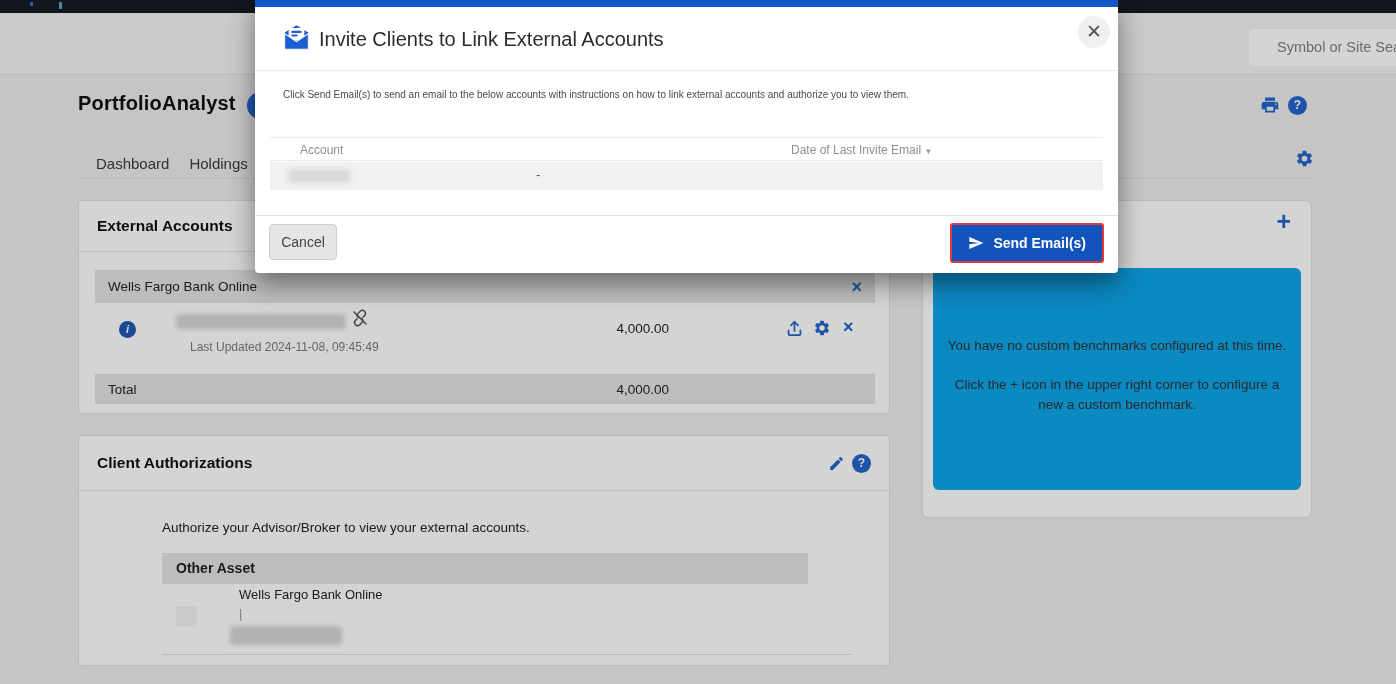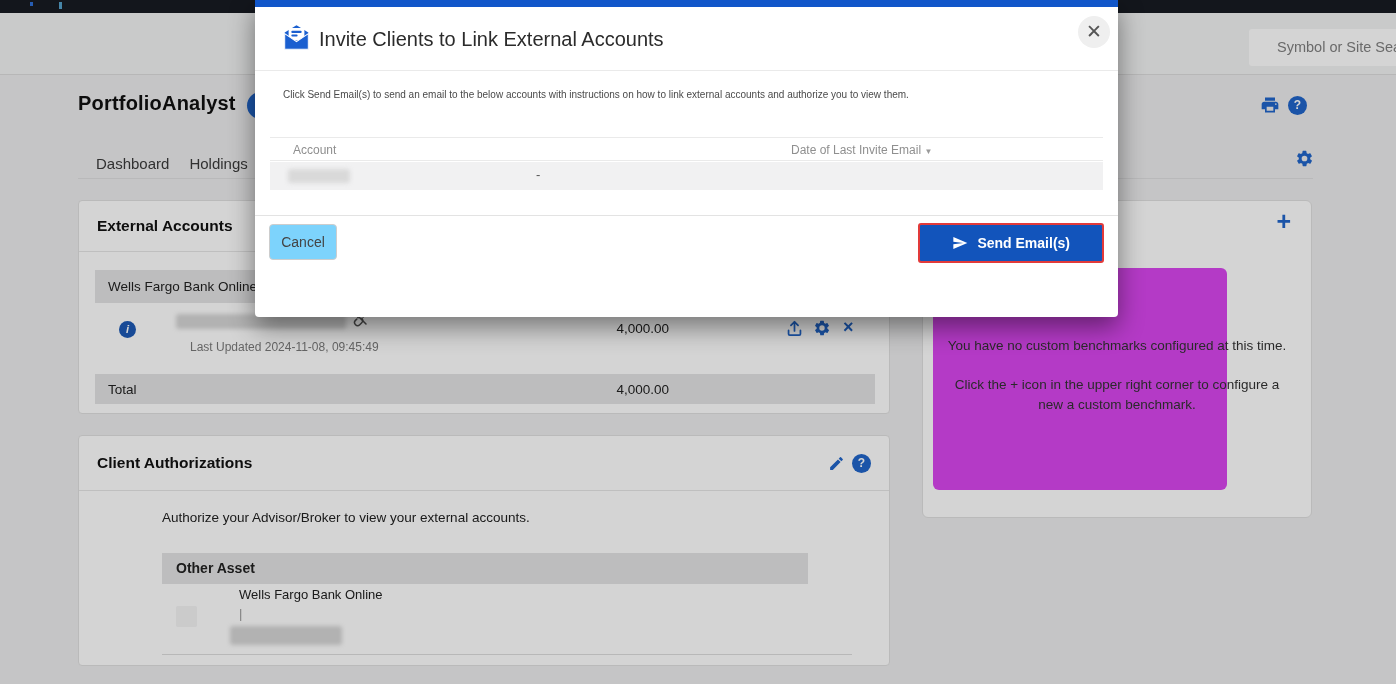--- a/index.html
+++ b/index.html
@@ -43,45 +43,45 @@
 
   .blur { background:#d6d6d6; border-radius:3px; filter:blur(2px); }
   .rowlabel { font-size:13.5px; color:#222; }
   .small-gray { font-size:12px; color:#7a7a7a; }
   .money { font-size:13.5px; color:#222; }
   .x-blue { color:#2166ca; font-size:18px; font-weight:bold; line-height:16px; cursor:default; }
 
   .info-badge { width:17px; height:17px; border-radius:50%; background:#1d5ab5; color:#fff;
                 font-size:11px; font-weight:bold; font-style:italic; text-align:center; line-height:17px; }
 
-  .bench-inner { left:10px; top:67px; width:294px; height:222px; background:#d946ef; border-radius:6px; }
+  .bench-inner { left:10px; top:67px; width:368px; height:222px; background:#0ea5e9; border-radius:6px; }
   .bench-text { font-size:13.5px; color:#333; line-height:19.5px; text-align:center; }
   .plus { color:#2166ca; font-size:25px; font-weight:bold; }
 
   .checkbox { width:21px; height:21px; background:#f4f4f5; border-radius:2px; }
 
   
   .dim { left:0; top:0; width:1396px; height:684px; background:rgba(0,0,0,0.17); z-index:10; }
 
   
-  .modal { left:255px; top:0; width:863px; height:317px; background:#fff; z-index:20;
+  .modal { left:255px; top:0; width:863px; height:273px; background:#fff; z-index:20;
            border-radius:0 0 4px 4px; box-shadow:0 10px 26px rgba(0,0,0,.45); }
   .modal-topbar { left:0; top:0; width:863px; height:7px; background:#1156c9; }
   .modal-title { left:64px; top:28px; font-size:20px; color:#2b2b2b; }
   .modal-close { left:823px; top:16px; width:32px; height:32px; border-radius:50%;
                  background:#efefef; color:#555; font-size:19px; text-align:center; line-height:31px; cursor:default; }
   .modal-desc { left:28px; top:84px; width:806px; font-size:10px; color:#4a4a4a; line-height:22px; }
   .m-line { position:absolute; height:1px; background:#eaeaea; }
   .th { font-size:12px; color:#8f8f8f; }
   .m-row { left:15px; top:162px; width:833px; height:28px; background:#f1f1f2; }
-  .btn-cancel { left:14px; top:224px; width:68px; height:36px; background:#7dd3fc;
+  .btn-cancel { left:14px; top:224px; width:68px; height:36px; background:#e5e5e5;
                 border:1px solid #cdcdcd; border-radius:4px; font-size:14px; color:#444;
                 font-family:"Liberation Sans", sans-serif; cursor:pointer; }
   .btn-send { right:14px; top:223px; height:40px; background:#1254bb; border:2px solid #e23a3a;
-              border-radius:3px; color:#fff; font-size:14px; font-weight:bold; padding:0 32px;
+              border-radius:3px; color:#fff; font-size:14px; font-weight:bold; padding:0 16px;
               display:flex; align-items:center; gap:9px; font-family:"Liberation Sans", sans-serif; cursor:pointer; }
   svg { display:block; }
 </style>
 </head>
 <body>
 
 <div class="stage">
 
   <div class="abs topbar">
     <div class="abs spec1"></div>
@@ -162,21 +162,21 @@
     <div class="abs card cli-card">
       <div class="abs card-title" style="left:18px; top:18px;">Client Authorizations</div>
       <span class="abs" style="left:749px; top:19px;">
         <svg width="17" height="17" viewBox="0 0 24 24" fill="#2166ca">
           <path d="M3 17.25V21h3.75L17.81 9.94l-3.75-3.75L3 17.25zM20.71 7.04a.996.996 0 0 0 0-1.41l-2.34-2.34a.996.996 0 0 0-1.41 0l-1.83 1.83 3.75 3.75 1.83-1.83z"></path>
         </svg>
       </span>
       <span class="abs circle-icon" style="left:773px; top:18px;">?</span>
       <div class="card-div" style="top:54px;"></div>
 
-      <div class="abs rowlabel" style="left:83px; top:74px;text-align:right;">Authorize your Advisor/Broker to view your external accounts.</div>
+      <div class="abs rowlabel" style="left:83px; top:84px;text-align:right;">Authorize your Advisor/Broker to view your external accounts.</div>
 
       <div class="abs grp-row" style="left:83px; top:117px; width:646px; height:31px;">
         <span class="abs" style="left:14px; top:7px; font-size:14px; font-weight:bold; color:#222;">Other Asset</span>
       </div>
 
       <span class="abs checkbox" style="left:97px; top:170px;"></span>
       <span class="abs" style="left:160px; top:151px; font-size:13px; color:#222;">Wells Fargo Bank Online</span>
       <span class="abs" style="left:160px; top:170px; font-size:13px; color:#999;">|</span>
       <span class="abs blur" style="left:151px; top:190px; width:112px; height:19px;"></span>
       <div class="abs" style="left:83px; top:218px; width:690px; height:1px; background:#dedede;"></div>
@@ -206,21 +206,21 @@
       </svg>
     </span>
     <span class="abs modal-title">Invite Clients to Link External Accounts</span>
     <span class="abs modal-close">✕</span>
 
     <div class="m-line" style="left:0; top:70px; width:863px;"></div>
 
     <div class="abs modal-desc">Click Send Email(s) to send an email to the below accounts with instructions on how to link external accounts and authorize you to view them.</div>
 
     <div class="m-line" style="left:15px; top:137px; width:833px;"></div>
-    <span class="abs th" style="left:38px; top:143px;">Account</span>
+    <span class="abs th" style="left:45px; top:143px;">Account</span>
     <span class="abs th" style="left:536px; top:143px;">
       <span>Date of Last Invite Email</span>
       <span style="font-size:8px; color:#9a9a9a;">▼</span>
     </span>
     <div class="m-line" style="left:15px; top:160px; width:833px;"></div>
 
     <div class="abs m-row">
       <span class="abs blur" style="left:18px; top:7px; width:62px; height:14px; background:#d9d9d9;"></span>
       <span class="abs" style="left:266px; top:5px; font-size:13px; color:#555;">-</span>
     </div>

